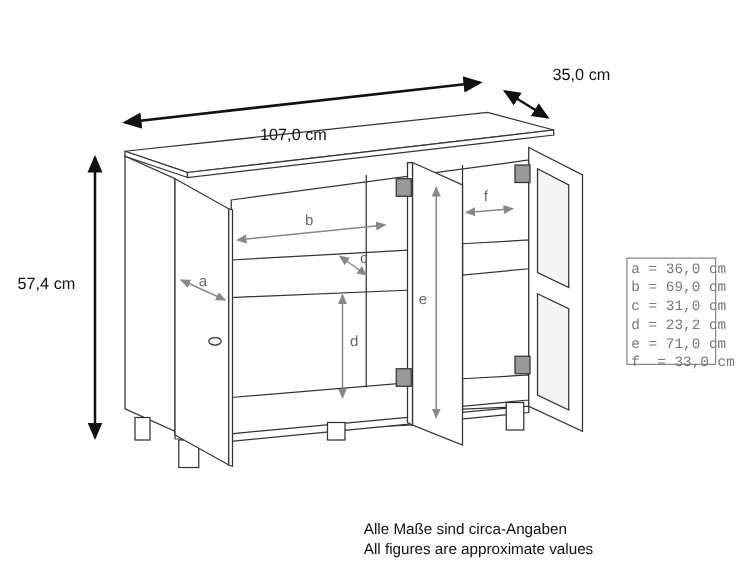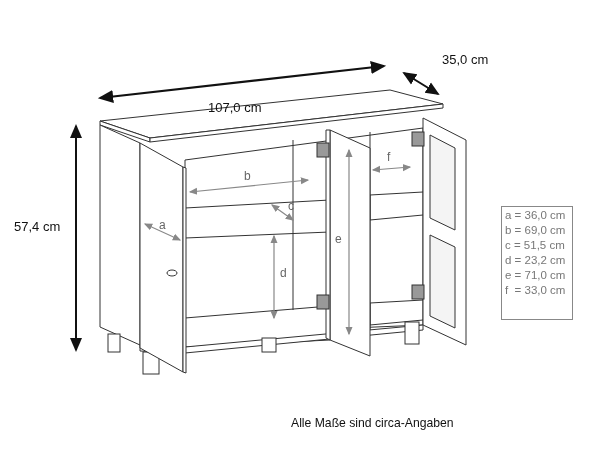--- a/index.html
+++ b/index.html
@@ -1,22 +1,22 @@
 <!DOCTYPE html>
 <html><head>
 <meta charset="utf-8">
 <style>
   html, body { margin: 0; padding: 0; background: #ffffff; }
   body { width: 600px; height: 464px; position: relative; overflow: hidden;
          font-family: "Liberation Sans", sans-serif; color: #111; }
   #drawing { position: absolute; left: 0; top: 0; width: 600px; height: 464px; }
   .dim-label { position: absolute; font-size: 13px; color: #111; white-space: nowrap; }
   .part-label { position: absolute; font-size: 12px; color: #666; }
-  .legend { position: absolute; left: 501px; top: 206px; width: 72px; height: 114px;
-            border: 1px solid #888; padding: 1px 0 0 3px; box-sizing: border-box; }
+  .legend { position: absolute; left: 501px; top: 206px; width: 72px; height: 86px;
+            border: 1px solid #888; padding: 1px 0 0 3px; box-sizing: border-box; font-family: Liberation Mono, monospace; }
   .legend-row { font-size: 11.5px; line-height: 15px; color: #777; white-space: pre; }
   .notes { position: absolute; left: 291px; top: 386px; margin-top: 30px; }
   .note-line { font-size: 12.2px; line-height: 15.5px; color: #111; white-space: nowrap; }
 </style>
 </head>
 <body>
 
 <svg id="drawing" viewBox="0 0 600 464" xmlns="http://www.w3.org/2000/svg">
   <defs>
     <marker id="ah" markerWidth="8" markerHeight="8" refX="6" refY="4" orient="auto-start-reverse">
@@ -101,21 +101,22 @@
 <div class="part-label" style="left:159px;top:218px;">a</div>
 <div class="part-label" style="left:244px;top:169px;">b</div>
 <div class="part-label" style="left:288px;top:199px;">c</div>
 <div class="part-label" style="left:280px;top:266px;">d</div>
 <div class="part-label" style="left:335px;top:232px;">e</div>
 <div class="part-label" style="left:387px;top:150px;">f</div>
 
 <div class="legend">
   <div class="legend-row">a = 36,0 cm</div>
   <div class="legend-row">b = 69,0 cm</div>
-  <div class="legend-row">c = 51,5 cm</div>
+  <div class="legend-row">c = 31,0 cm</div>
   <div class="legend-row">d = 23,2 cm</div>
   <div class="legend-row">e = 71,0 cm</div>
   <div class="legend-row">f  = 33,0 cm</div>
 </div>
 
 <div class="notes">
   <div class="note-line">Alle Maße sind circa-Angaben</div>
+  <div class="note-line">All figures are approximate values</div>
 </div>
 
 </body></html>

